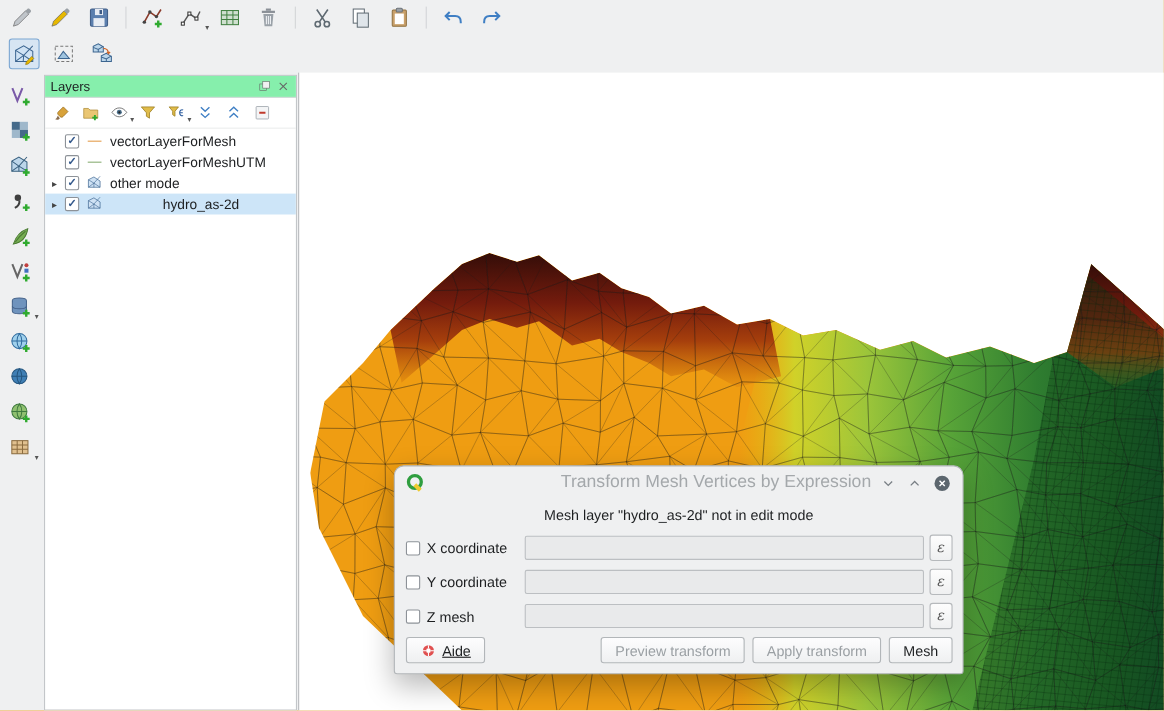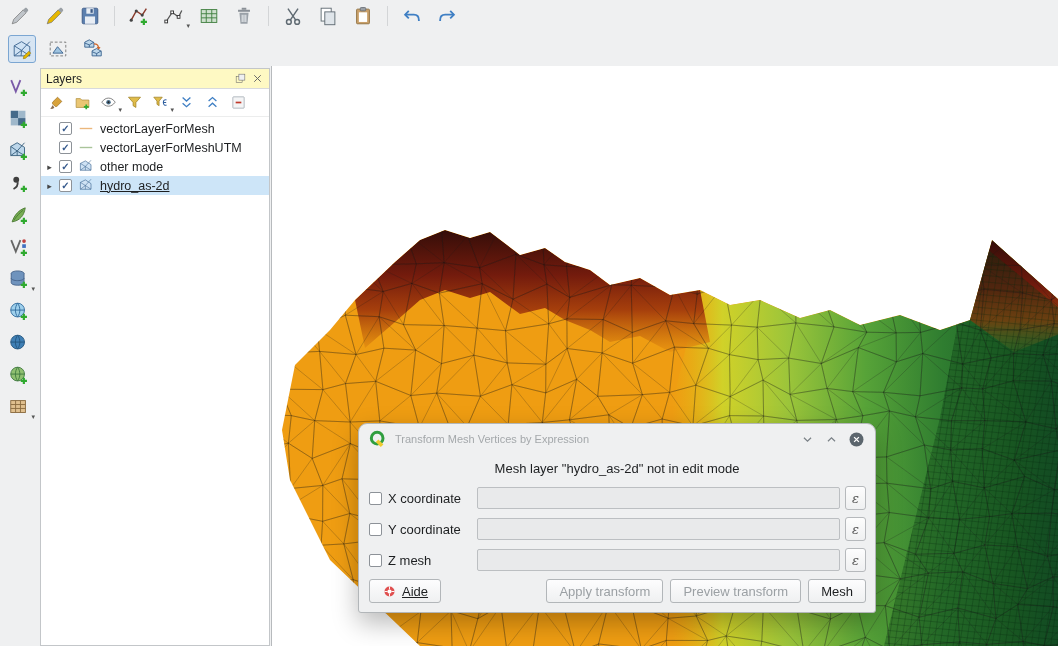--- a/index.html
+++ b/index.html
@@ -18,49 +18,49 @@
   .tbtn .ticon{width:22px;height:22px;display:block;}
   [data-icon] svg{width:100%;height:100%;display:block;}
   .caret{position:absolute;right:-3px;bottom:0;font-size:7px;color:#555;line-height:7px;}
   .tsep{width:1px;height:20px;background:#d3d5d7;margin:0 2px;flex:0 0 auto;}
   
   #left-toolbar{position:absolute;left:0;top:66px;width:38px;bottom:0;
     display:flex;flex-direction:column;align-items:center;padding-top:8px;gap:6px;}
   
   #layers-panel{position:absolute;left:40px;top:68px;width:230px;bottom:0;background:#fff;
     border:1px solid #c3c6c9;box-sizing:border-box;display:flex;flex-direction:column;}
-  .panel-titlebar{height:19px;background:#fef9c3;display:flex;align-items:center;padding:0 5px;
+  .panel-titlebar{height:19px;background:#86efac;display:flex;align-items:center;padding:0 5px;
     font-size:12px;flex:0 0 auto;border-bottom:1px solid #d8dadc;}
   .panel-titlebar .ptitle{flex:1;}
   .pwin-btn{width:13px;height:13px;margin-left:4px;}
   #layers-toolbar{height:27px;display:flex;align-items:center;gap:5px;padding-left:5px;
     flex:0 0 auto;border-bottom:1px solid #eceded;}
   #layers-toolbar .tbtn{width:21px;height:21px;}
   #layers-toolbar .ticon{width:17px;height:17px;}
   #layer-list{flex:1;overflow:hidden;padding-top:2px;}
   .layer-row{height:19px;display:flex;align-items:center;font-size:12.5px;padding-left:3px;gap:4px;}
   .layer-row.selected{background:#cde5f8;}
   .larrow{width:11px;text-align:center;font-size:9px;color:#444;flex:0 0 auto;}
   .checkbox{width:13px;height:13px;background:#fff;border:1px solid #8d9298;border-radius:2px;
     box-sizing:border-box;font-size:10px;line-height:11px;text-align:center;color:#35598c;
     font-weight:bold;flex:0 0 auto;}
   .lsym{width:20px;height:15px;flex:0 0 auto;}
   .llabel{white-space:nowrap;}
-  .llabel.u{text-decoration:underline;}
+  .llabel.u{margin-left:48px;}
   
   #map-canvas{position:absolute;left:271px;top:66px;right:0;bottom:0;background:#fff;
     border-left:1px solid #b7babd;box-sizing:border-box;overflow:hidden;}
   #mesh-svg{position:absolute;left:0;top:0;width:787px;height:580px;}
   
   #transform-dialog{position:absolute;left:358px;top:423px;width:518px;height:190px;
     background:#eff0f1;border:1px solid #b2b6b9;border-radius:9px 9px 3px 3px;
     box-shadow:0 10px 26px rgba(0,0,0,.28);box-sizing:border-box;z-index:10;}
   .dlg-titlebar{height:30px;display:flex;align-items:center;padding:0 9px;gap:7px;}
   .dlg-logo{width:20px;height:20px;}
-  .dlg-title{flex:1;text-align:left;color:#a4a8ab;font-size:11px;white-space:nowrap;
+  .dlg-title{flex:1;text-align:right;color:#a4a8ab;font-size:16px;white-space:nowrap;
     overflow:hidden;text-overflow:ellipsis;}
   .dlg-win-icon{width:17px;height:17px;}
   .dlg-close{width:19px;height:19px;}
   .dlg-message{text-align:center;font-size:13px;margin-top:7px;}
   #dialog-fields{position:absolute;left:10px;right:9px;top:62px;}
   .field-row{display:flex;align-items:center;height:24px;margin-bottom:7px;}
   .label-wrap{width:108px;display:flex;align-items:center;gap:6px;flex:0 0 auto;font-size:13px;}
   .expr-input{flex:1;height:22px;background:#e9eaeb;border:1px solid #bcbfc2;border-radius:2px;
     box-sizing:border-box;font-size:12px;color:#333;padding:0 4px;font-family:"Liberation Sans",sans-serif;}
   .eps-btn{width:21px;height:24px;margin-left:5px;background:linear-gradient(#fdfdfd,#eff0f1);
@@ -559,22 +559,22 @@
         <span class="bicon" data-icon="help-ring">
           <svg viewBox="0 0 24 24" xmlns="http://www.w3.org/2000/svg">
             <circle cx="12" cy="12" r="8" fill="#e05050"></circle>
             <circle cx="12" cy="12" r="3.4" fill="#fff"></circle>
             <path d="M12 4v4.6M12 15.4V20M4 12h4.6M15.4 12H20" stroke="#fff" stroke-width="1.5"></path>
           </svg>
         </span>
         <span class="u">Aide</span>
       </button>
       <button class="btn disabled">
-        <span>Apply transform</span>
+        <span>Preview transform</span>
       </button>
       <button class="btn disabled">
-        <span>Preview transform</span>
+        <span>Apply transform</span>
       </button>
       <button class="btn">
         <span>Mesh</span>
       </button>
     </div>
 </div>
 
 </body></html>

